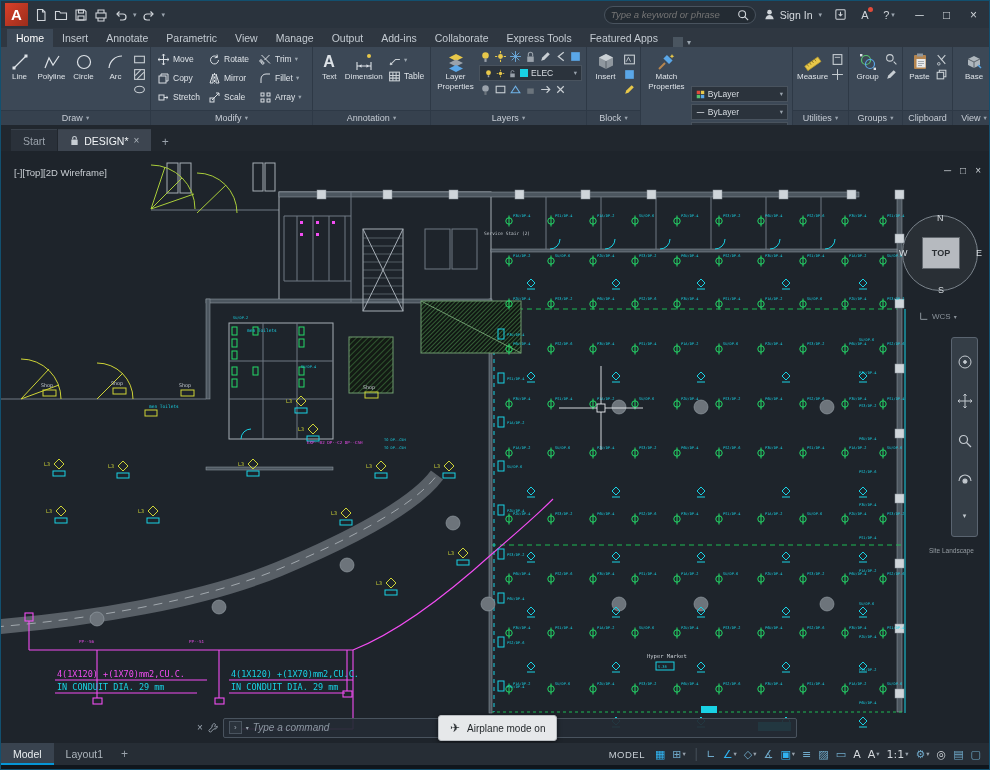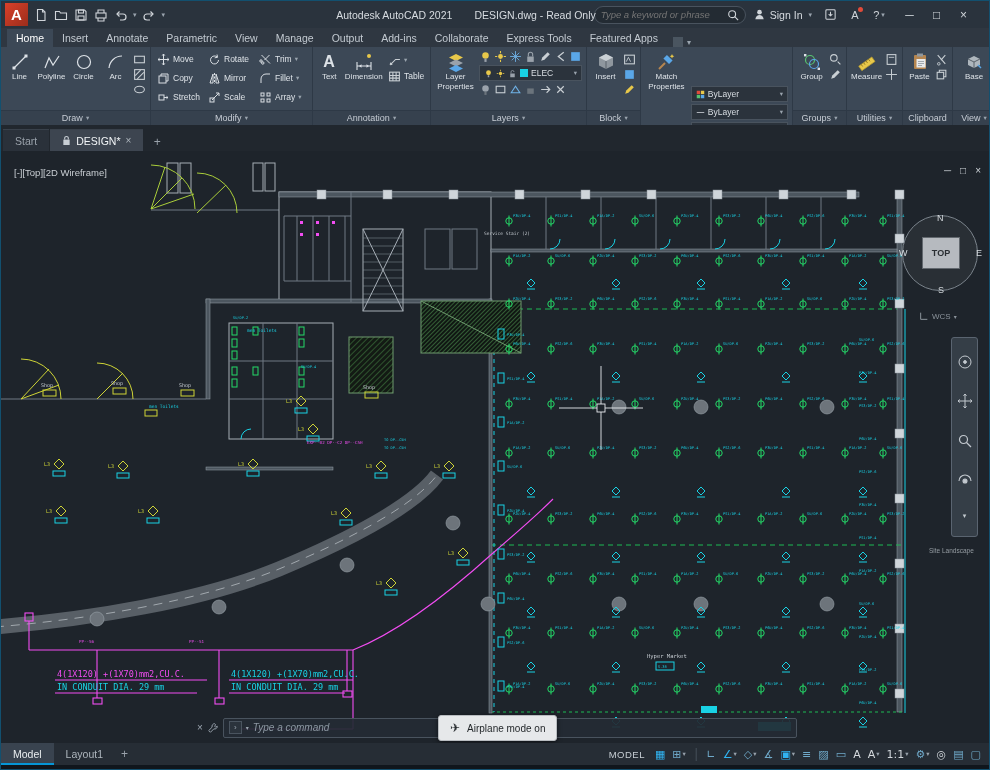--- a/index.html
+++ b/index.html
@@ -6,21 +6,21 @@
 body{background:#0d1318;}
 .window{position:relative;width:990px;height:770px;background:#1e242b;overflow:hidden;border:1px solid #12506f;}
 
 .titlebar{position:absolute;top:0;left:0;width:100%;height:27px;background:#2a333d;display:flex;align-items:center;color:#cdd3d9;}
 .logo{width:23px;height:23px;margin:2px 3px 2px 4px;background:linear-gradient(135deg,#d8402a,#9c2d1b);color:#fff;font-weight:bold;display:flex;align-items:center;justify-content:center;font-size:15px;flex-shrink:0;}
 .qat{display:flex;align-items:center;gap:1px;}
 .qbtn{width:19px;height:20px;display:flex;align-items:center;justify-content:center;flex-shrink:0;}
 .qdd{font-size:7px;color:#9aa4ae;margin:0 2px;}
 .title-center{position:absolute;left:250px;width:430px;text-align:center;font-size:10.5px;color:#d7dce1;pointer-events:none;white-space:nowrap;}
 .title-center .doc{margin-left:22px;}
-.tb-right{margin-left:auto;display:flex;align-items:center;gap:7px;padding-right:12px;}
+.tb-right{margin-left:auto;display:flex;align-items:center;gap:7px;padding-right:2px;}
 .searchbox{width:152px;height:18px;border:1px solid #49535e;background:#232b33;border-radius:9px;display:flex;align-items:center;padding:0 6px;gap:4px;}
 .searchbox input{flex:1;background:transparent;border:none;outline:none;color:#8d98a3;font-style:italic;font-size:9.5px;min-width:0;}
 .signin{display:flex;align-items:center;gap:4px;font-size:10.5px;color:#d7dce1;}
 .tbicon{display:flex;align-items:center;justify-content:center;width:18px;height:18px;color:#cfd4d9;font-size:11px;position:relative;}
 .alert-dot{position:absolute;top:1px;right:1px;width:5px;height:5px;border-radius:50%;background:#e04b3a;}
 .winbtns{display:flex;}
 .winbtn{width:27px;height:27px;display:flex;align-items:center;justify-content:center;font-size:12px;color:#cfd4d9;}
 
 .tabstrip{position:absolute;top:27px;left:0;width:100%;height:19px;background:#2f3741;display:flex;align-items:flex-end;padding-left:6px;}
 .rtab{font-size:10.5px;color:#c3cad1;padding:3px 9px;cursor:default;}
@@ -39,21 +39,21 @@
 .tinycol{display:flex;flex-direction:column;gap:2px;padding-top:3px;}
 .ti{width:13px;height:13px;flex-shrink:0;}
 .combo{height:16px;background:#2b333c;border:1px solid #49535e;display:flex;align-items:center;gap:3px;padding:0 4px;font-size:8.5px;color:#d9dee3;}
 .combo .arr{margin-left:auto;font-size:6.5px;color:#9aa4ae;}
 .swatch{width:8px;height:8px;background:#19d2e5;flex-shrink:0;}
 .iconrow{display:flex;gap:2px;align-items:center;}
 .lcol{display:flex;flex-direction:column;gap:2px;width:104px;text-align:right;}
 .pcol{display:flex;flex-direction:column;gap:2px;width:100px;margin-top:36px;}
 .flyarrow{font-size:6.5px;color:#9aa4ae;}
 
-.filetabs{position:absolute;top:124px;left:0;width:100%;height:26px;background:#21272e;display:flex;align-items:flex-end;padding-left:2px;}
+.filetabs{position:absolute;top:124px;left:0;width:100%;height:26px;background:#21272e;display:flex;align-items:flex-end;padding-left:10px;}
 .ftab{height:22px;display:flex;align-items:center;gap:5px;padding:0 12px;font-size:10.5px;color:#9aa2ab;background:#2a313a;margin-right:1px;border-top:1px solid #39414b;}
 .ftab.active{background:#3d4550;color:#f2f5f7;}
 .ftab .x{font-size:10px;color:#aeb6bd;}
 .addtab{width:18px;height:18px;display:flex;align-items:center;justify-content:center;color:#9aa2ab;font-size:12px;margin-left:4px;}
 
 .canvas{position:absolute;top:150px;left:0;width:990px;height:592px;background:#1e242b;overflow:hidden;}
 #plan{position:absolute;top:0;left:0;}
 #plan .w1{stroke:#a6aeb6;stroke-width:1;fill:none}
 #plan .w2{stroke:#6f7984;stroke-width:1;fill:none}
 #plan .wall{fill:#4c565f;stroke:#99a2aa;stroke-width:.5}
@@ -139,23 +139,20 @@
         </span>
       <span class="qdd">▾</span>
       <span class="qbtn">
           <svg class="ic" width="14" height="14" viewBox="0 0 14 14" fill="none" stroke="#cfd4d9" stroke-width="1.2">
             <path d="M11 6H5a3 3 0 1 0 0 6h3"></path>
             <path d="M8.5 3.5L11 6 8.5 8.5"></path>
           </svg>
         </span>
       <span class="qdd">▾</span>
     </div>
-    <div class="title-center">
-      <span>Autodesk AutoCAD 2021</span><span class="doc">DESIGN.dwg - Read Only</span>
-    </div>
     <div class="tb-right">
       <div class="searchbox">
         <input placeholder="Type a keyword or phrase" style="">
         <svg class="ic" width="12" height="12" viewBox="0 0 14 14" fill="none" stroke="#cfd4d9" stroke-width="1.3">
             <circle cx="6" cy="6" r="4"></circle>
             <path d="M9 9l4 4"></path>
           </svg>
       </div>
       <div class="signin">
         <svg class="ic" width="13" height="13" viewBox="0 0 14 14">
@@ -522,20 +519,47 @@
               <span class="arr">▾</span>
           </div>
         </div>
       </div>
       <div class="rname">
           <span>Properties</span>
           <span class="arrow">▾</span>
         </div>
     </div>
 
+    <div class="rpanel" style="width:56px">
+      <div class="rbody">
+        <div class="bigbtn">
+            <svg class="ic" width="20" height="20" viewBox="0 0 20 20">
+              <g transform="rotate(-35 10 12)">
+                <rect x="2" y="9" width="16" height="5.5" fill="#e8c84a" stroke="#b59a30" stroke-width=".7"></rect>
+                <path d="M5 9v2.5M8 9v2.5M11 9v2.5M14 9v2.5" stroke="#8a7220" stroke-width=".8"></path>
+              </g>
+            </svg>
+            <span>Measure</span>
+          </div>
+        <div class="tinycol">
+          <svg class="ti" viewBox="0 0 12 12">
+              <rect x="2" y="1.5" width="8" height="9" fill="none" stroke="#c9cfd4" stroke-width="1"></rect>
+              <path d="M3.5 4h5" stroke="#c9cfd4" stroke-width=".8"></path>
+            </svg>
+          <svg class="ti" viewBox="0 0 12 12">
+              <path d="M6 1v10M1 6h10" stroke="#c9cfd4" stroke-width=".9"></path>
+            </svg>
+        </div>
+      </div>
+      <div class="rname">
+          <span>Utilities</span>
+          <span class="arrow">▾</span>
+        </div>
+    </div>
+
     <div class="rpanel" style="width:54px">
       <div class="rbody">
         <div class="bigbtn">
             <svg class="ic" width="20" height="20" viewBox="0 0 20 20" fill="none">
               <circle cx="8" cy="8" r="4.5" stroke="#58c470" stroke-width="1.2"></circle>
               <circle cx="12" cy="12" r="4.5" stroke="#5aa7e8" stroke-width="1.2"></circle>
               <rect x="2" y="2" width="2.4" height="2.4" fill="#dde2e7"></rect>
               <rect x="15.6" y="15.6" width="2.4" height="2.4" fill="#dde2e7"></rect>
             </svg>
             <span>Group</span>
@@ -545,47 +569,20 @@
               <circle cx="4.5" cy="4.5" r="3" fill="none" stroke="#c9cfd4" stroke-width="1"></circle>
               <path d="M8 8l2.5 2.5" stroke="#c9cfd4" stroke-width="1"></path>
             </svg>
           <svg class="ti" viewBox="0 0 12 12">
               <path d="M2 10l1-3 5-5 2 2-5 5z" fill="#c9cfd4"></path>
             </svg>
         </div>
       </div>
       <div class="rname">
           <span>Groups</span>
-          <span class="arrow">▾</span>
-        </div>
-    </div>
-
-    <div class="rpanel" style="width:56px">
-      <div class="rbody">
-        <div class="bigbtn">
-            <svg class="ic" width="20" height="20" viewBox="0 0 20 20">
-              <g transform="rotate(-35 10 12)">
-                <rect x="2" y="9" width="16" height="5.5" fill="#e8c84a" stroke="#b59a30" stroke-width=".7"></rect>
-                <path d="M5 9v2.5M8 9v2.5M11 9v2.5M14 9v2.5" stroke="#8a7220" stroke-width=".8"></path>
-              </g>
-            </svg>
-            <span>Measure</span>
-          </div>
-        <div class="tinycol">
-          <svg class="ti" viewBox="0 0 12 12">
-              <rect x="2" y="1.5" width="8" height="9" fill="none" stroke="#c9cfd4" stroke-width="1"></rect>
-              <path d="M3.5 4h5" stroke="#c9cfd4" stroke-width=".8"></path>
-            </svg>
-          <svg class="ti" viewBox="0 0 12 12">
-              <path d="M6 1v10M1 6h10" stroke="#c9cfd4" stroke-width=".9"></path>
-            </svg>
-        </div>
-      </div>
-      <div class="rname">
-          <span>Utilities</span>
           <span class="arrow">▾</span>
         </div>
     </div>
 
     <div class="rpanel" style="width:50px">
       <div class="rbody">
         <div class="bigbtn">
             <svg class="ic" width="20" height="20" viewBox="0 0 20 20">
               <rect x="4" y="3" width="12" height="14" rx="1" fill="#b5854f"></rect>
               <rect x="7" y="1.5" width="6" height="3" fill="#8f979e"></rect>

